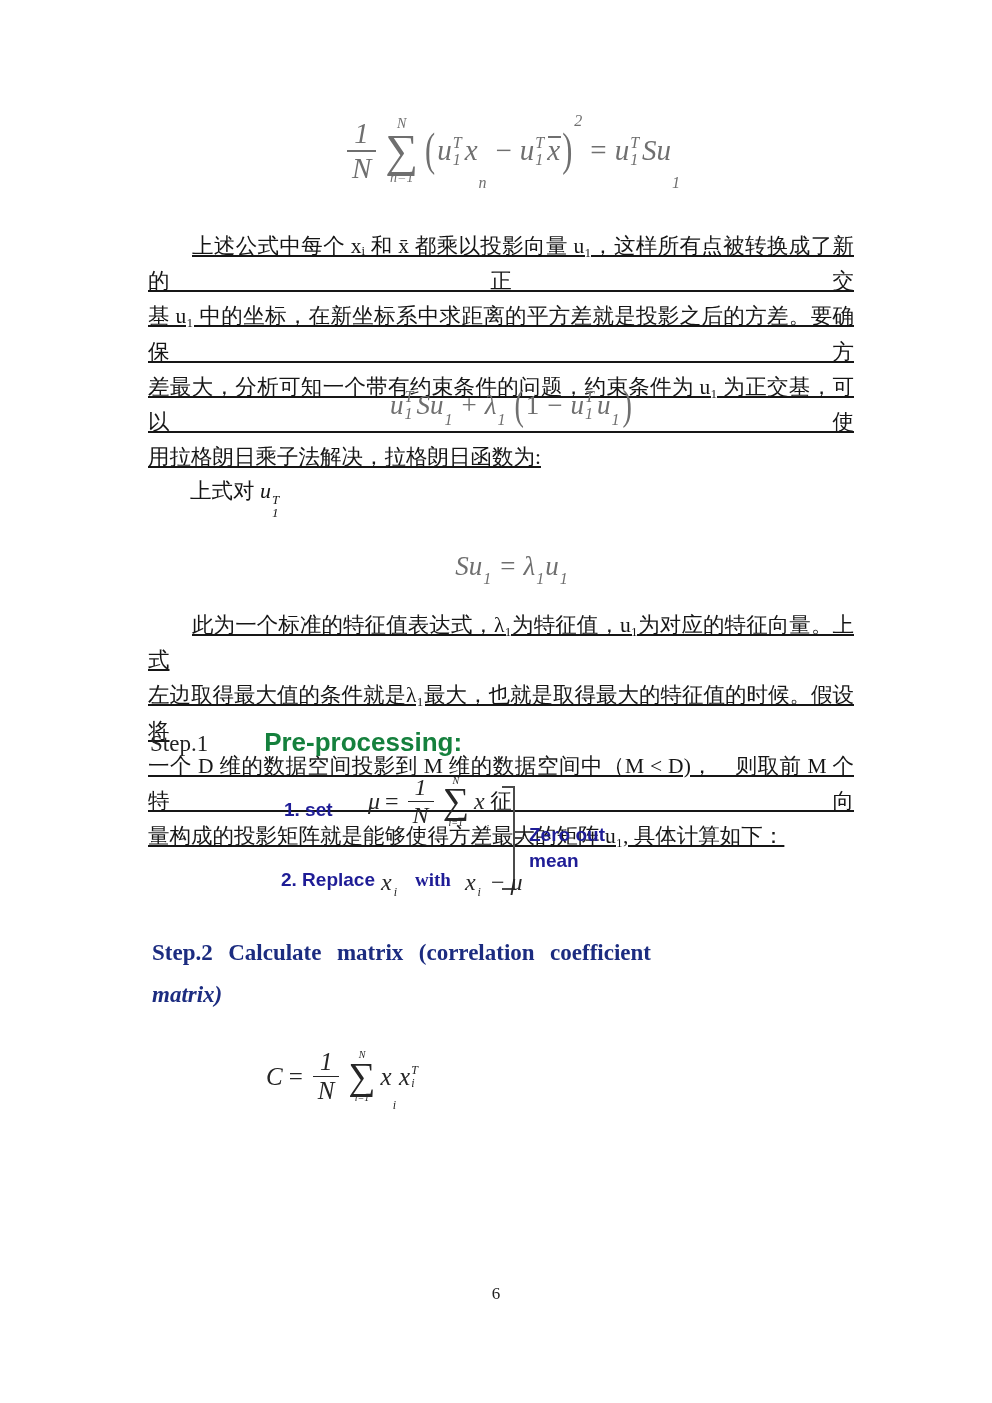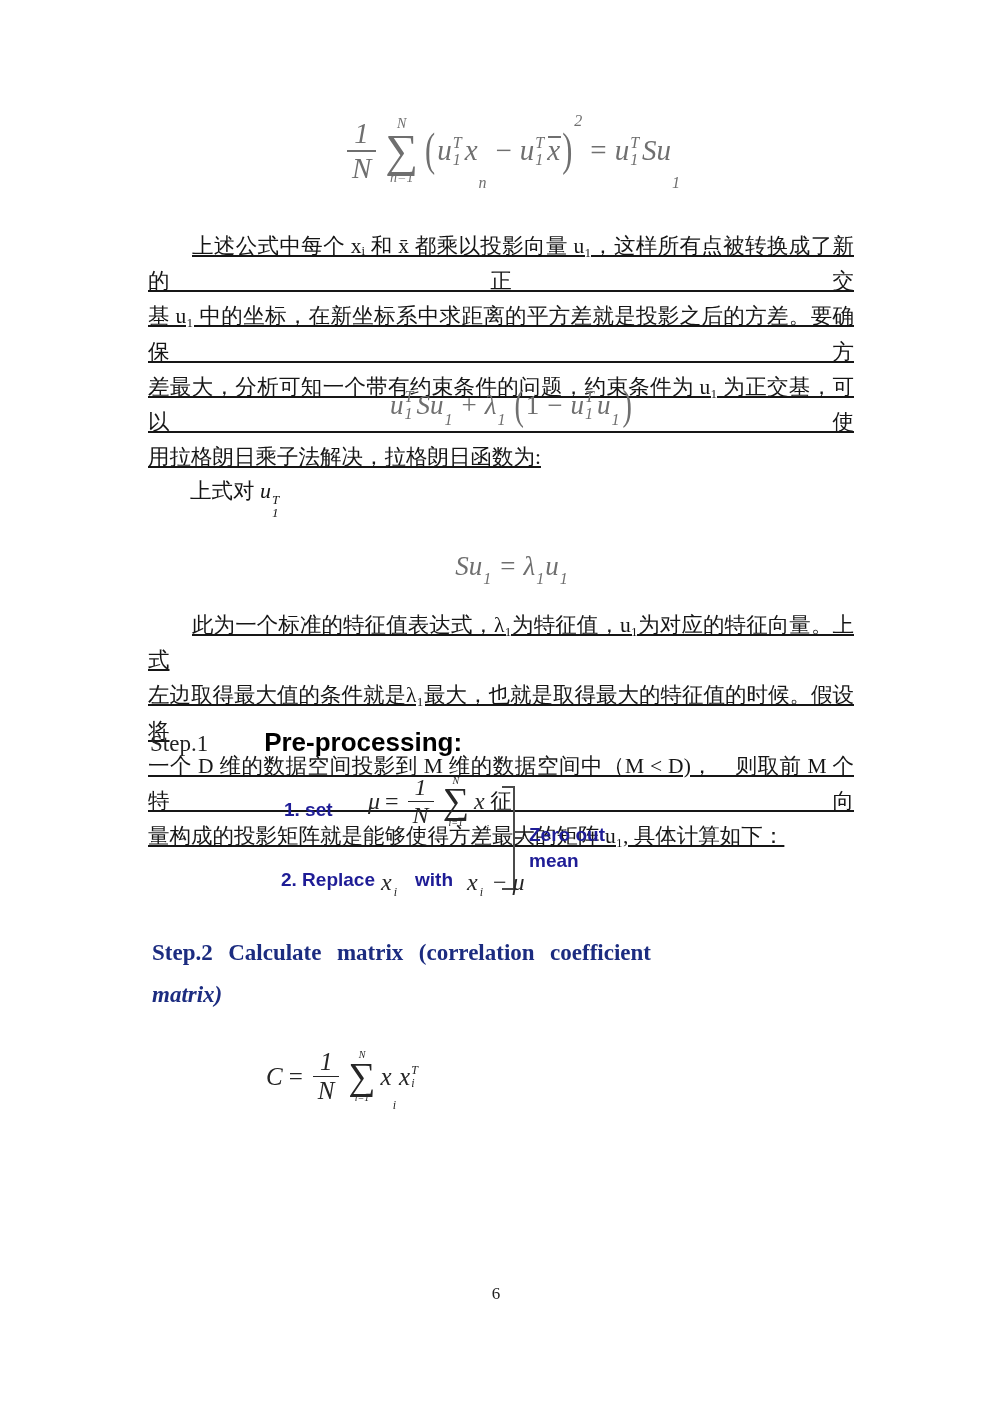--- a/index.html
+++ b/index.html
@@ -38,41 +38,41 @@
   #p2{top:608px;}
 
   
   #deriv{position:absolute;left:190px;top:476px;font-size:21.5px;}
   #deriv .uvar{font-style:italic;font-size:22px;}
   .ss2{display:inline-flex;flex-direction:column;align-items:flex-start;font-size:13px;line-height:1.05;vertical-align:-0.45em;font-style:italic;margin:0 4px 0 1px;}
 
   
   #step1{position:absolute;left:150px;top:727px;display:flex;align-items:baseline;gap:56px;}
   #step1 .slabel{font-size:23px;color:#222222;}
-  #step1 .stitle{font-family:"Liberation Sans","DejaVu Sans",sans-serif;font-weight:bold;font-size:26px;color:#000000;}
+  #step1 .stitle{font-family:"Liberation Sans","DejaVu Sans",sans-serif;font-weight:bold;font-size:26px;color:#15803d;}
 
   
   .dlabel{font-family:"Liberation Sans","DejaVu Sans",sans-serif;font-weight:bold;font-size:19px;color:#1e1c96;}
   #set1{position:absolute;left:284px;top:799px;}
   #fmu{left:368px;top:774px;font-size:24px;color:#262626;}
   #fmu .sumop .sig{font-size:37px;}
   #fmu .sumop .lim{font-size:10px;}
   #fmu .sb{font-size:12px;margin-bottom:-8px;}
   #fmu .frac .fd{border-top-width:1.5px;}
   #brk{position:absolute;left:501px;top:786px;width:24px;height:104px;}
   #brk .vline{position:absolute;left:12px;top:0;width:2px;height:100%;background:#4a4a4a;}
   #brk .ttop{position:absolute;left:1px;top:0;width:12px;height:2px;background:#4a4a4a;}
   #brk .tbot{position:absolute;left:1px;bottom:0;width:12px;height:2px;background:#4a4a4a;}
   #brk .tmid{position:absolute;left:14px;top:51px;width:9px;height:2px;background:#4a4a4a;}
   #zlabel{position:absolute;left:529px;top:822px;line-height:26px;}
   #rep2{position:absolute;left:281px;top:869px;display:flex;align-items:flex-start;}
   #rep2 .dmath{font-size:24px;font-style:italic;color:#262626;margin-left:6px;}
   #rep2 .dsb{font-size:12px;font-style:italic;color:#262626;align-self:flex-end;margin:0 4px -4px 2px;}
   #rep2 .dop{font-size:24px;color:#262626;margin:0 6px;}
-  #rep2 .wlabel{margin:0 8px 0 14px;}
+  #rep2 .wlabel{margin:0 8px 0 14px;font-family:Liberation Serif, serif;}
 
   
   #step2{position:absolute;left:152px;top:940px;width:499px;color:#1c2c80;font-weight:bold;font-size:23px;}
   #step2 .w1{display:flex;justify-content:space-between;}
   #step2 .w2{margin-top:16px;font-style:italic;}
 
   
   #fC{left:266px;top:1048px;font-size:25px;color:#262626;}
   #fC .sumop .sig{font-size:38px;}
   #fC .sumop .lim{font-size:10px;}

